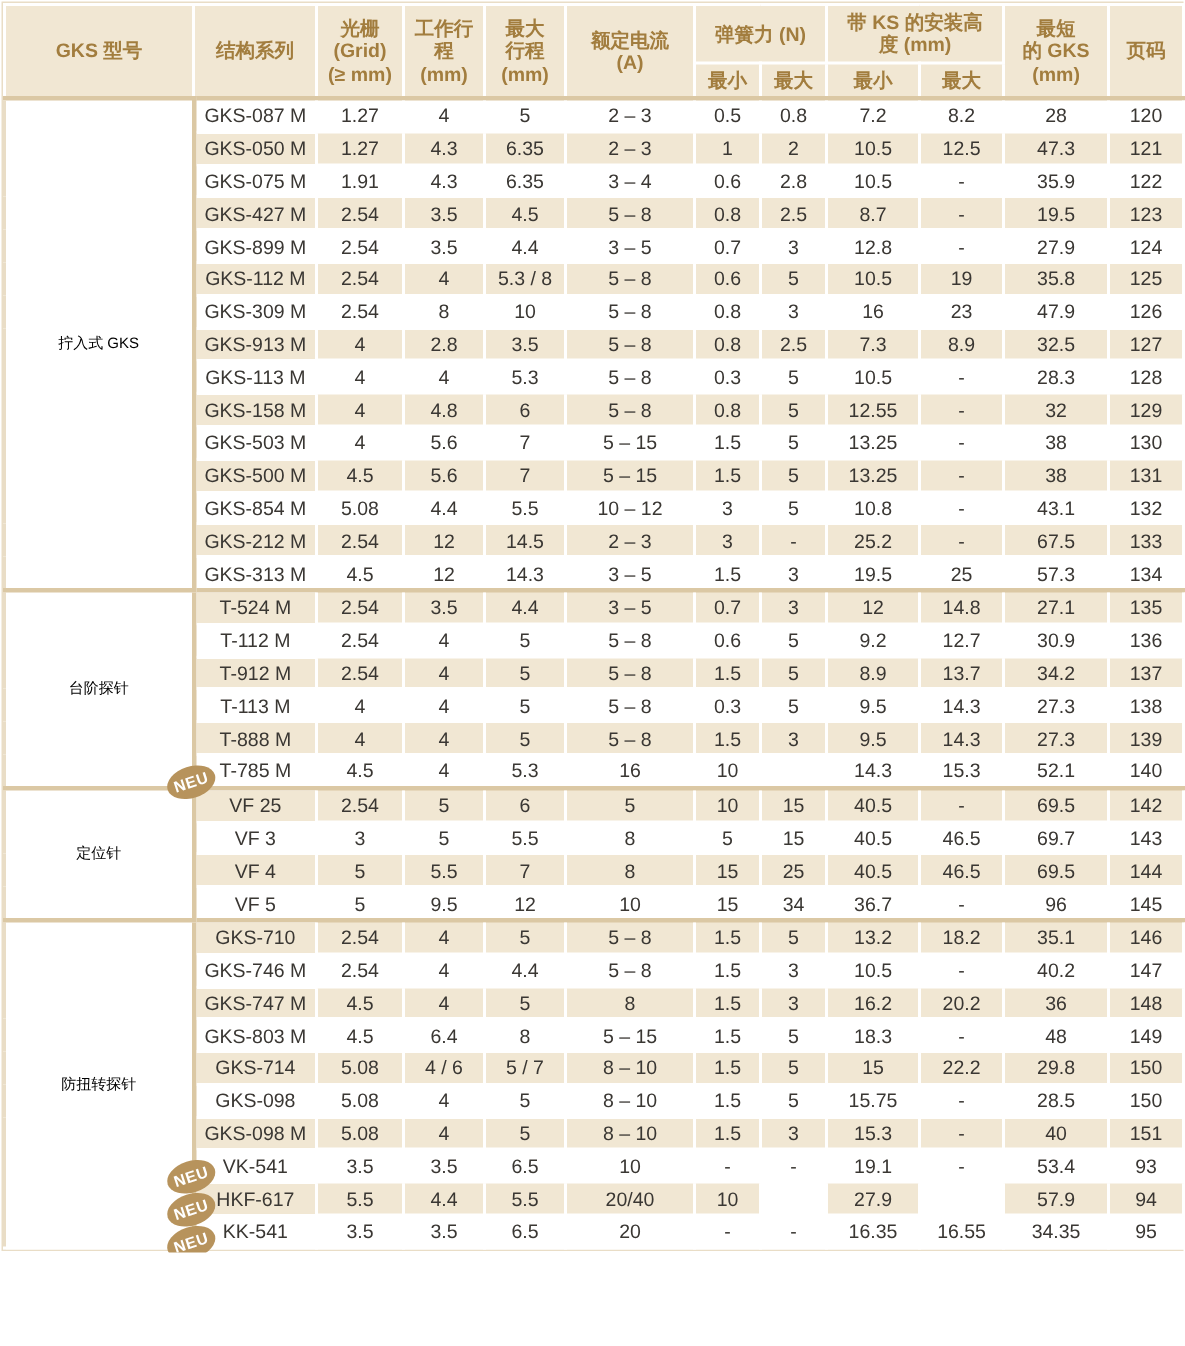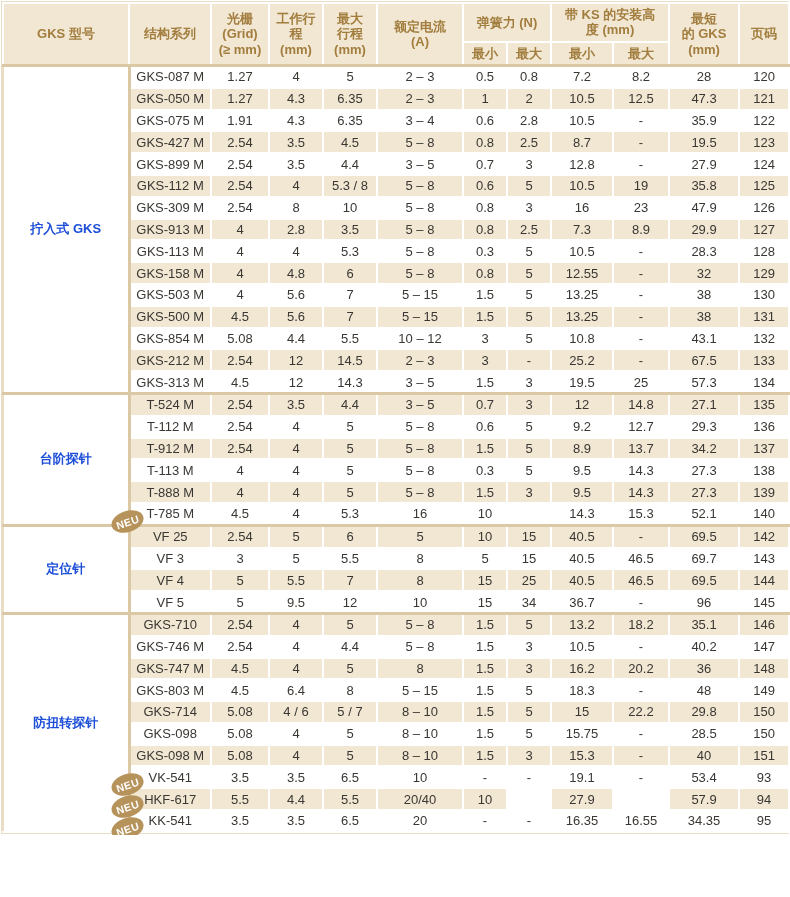--- a/index.html
+++ b/index.html
@@ -39,23 +39,23 @@
     font-size: 13px;
     color: #3a3733;
     height: 19.8px;
     padding: 0 2px;
     background: #ffffff;
   }
   tbody tr.odd td { background: var(--beige, #f1e7d3); }
   tbody td.blank { background: #ffffff !important; }
   tbody td.group-label {
     background: #ffffff !important;
-    font-weight: bold;
-    color: #1d4ed8;
-    font-size: 13px;
+    font-weight: normal;
+    color: #000000;
+    font-size: 10px;
     border-left: 2px solid var(--line-soft, #e9ddc6);
     border-right: 3px solid var(--line, #dbc8a4);
   }
   tbody tr.group-start td { border-top: 3px solid var(--line, #dbc8a4); }
   tbody td.series { position: relative; }
   .neu {
     position: absolute;
     left: -20px;
     bottom: -8px;
     width: 33px;
@@ -218,21 +218,21 @@
         <tr class="odd">
           <td class="series">GKS-913 M</td>
           <td>4</td>
           <td>2.8</td>
           <td>3.5</td>
           <td>5 – 8</td>
           <td>0.8</td>
           <td>2.5</td>
           <td>7.3</td>
           <td>8.9</td>
-          <td>29.9</td>
+          <td>32.5</td>
           <td>127</td>
         </tr>
         <tr>
           <td class="series">GKS-113 M</td>
           <td>4</td>
           <td>4</td>
           <td>5.3</td>
           <td>5 – 8</td>
           <td>0.3</td>
           <td>5</td>
@@ -336,21 +336,21 @@
         <tr>
           <td class="series">T-112 M</td>
           <td>2.54</td>
           <td>4</td>
           <td>5</td>
           <td>5 – 8</td>
           <td>0.6</td>
           <td>5</td>
           <td>9.2</td>
           <td>12.7</td>
-          <td>29.3</td>
+          <td>30.9</td>
           <td>136</td>
         </tr>
         <tr class="odd">
           <td class="series">T-912 M</td>
           <td>2.54</td>
           <td>4</td>
           <td>5</td>
           <td>5 – 8</td>
           <td>1.5</td>
           <td>5</td>

